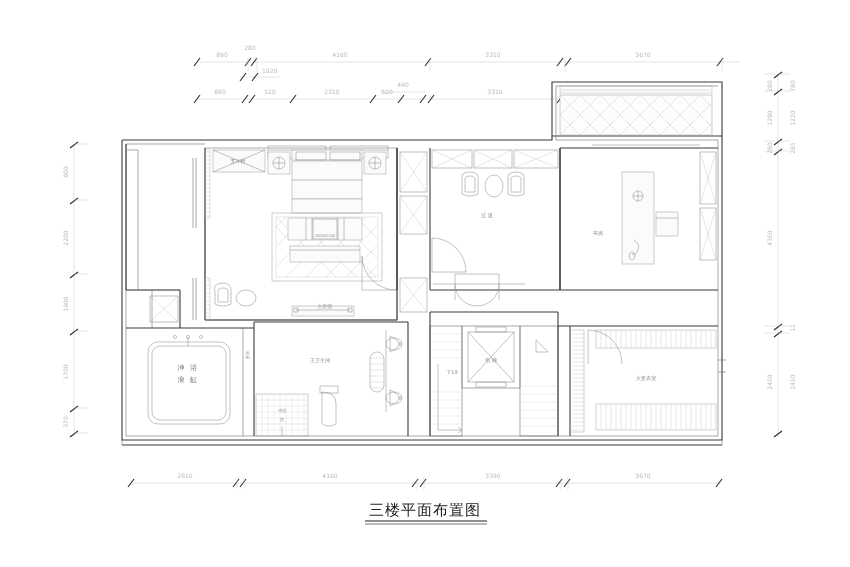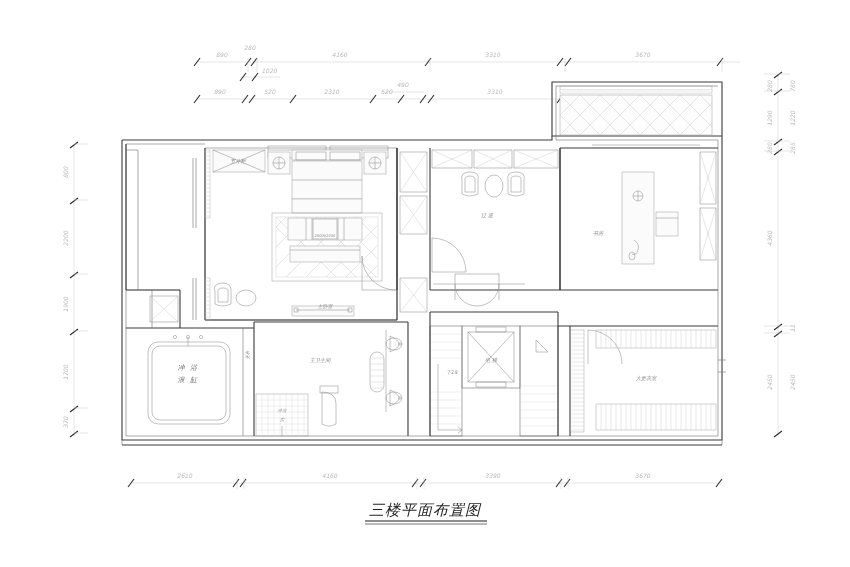--- a/index.html
+++ b/index.html
@@ -10,21 +10,21 @@
   body {
     width: 850px;
     height: 567px;
     position: relative;
     overflow: hidden;
     font-family: "DejaVu Sans", "Liberation Sans", sans-serif;
   }
   #canvas-root {
     position: absolute;
     left: 0; top: 0;
-    width: 850px; height: 567px; font-style: italic;
+    width: 850px; height: 567px;
   }
   svg.plan {
     position: absolute;
     left: 0; top: 0;
     width: 850px;
     height: 567px;
     display: block;
   }
   .dim-text {
     font-size: 6px;

